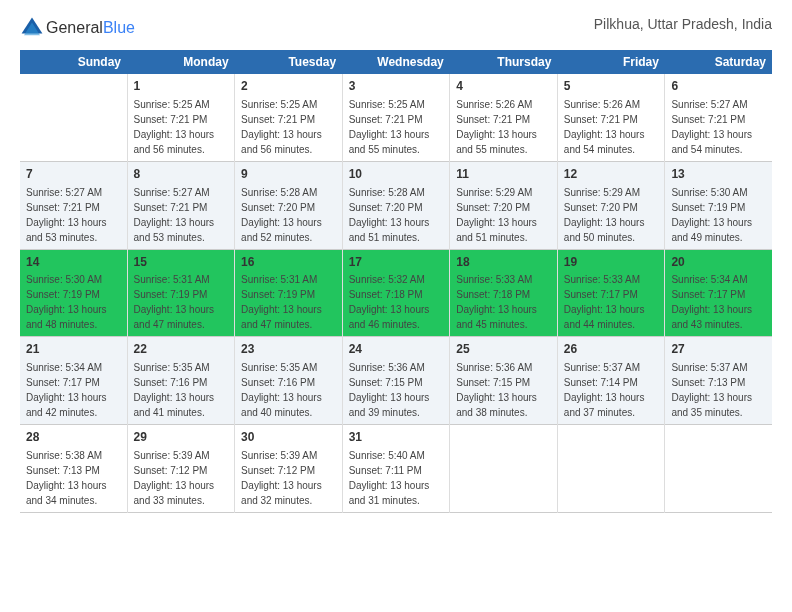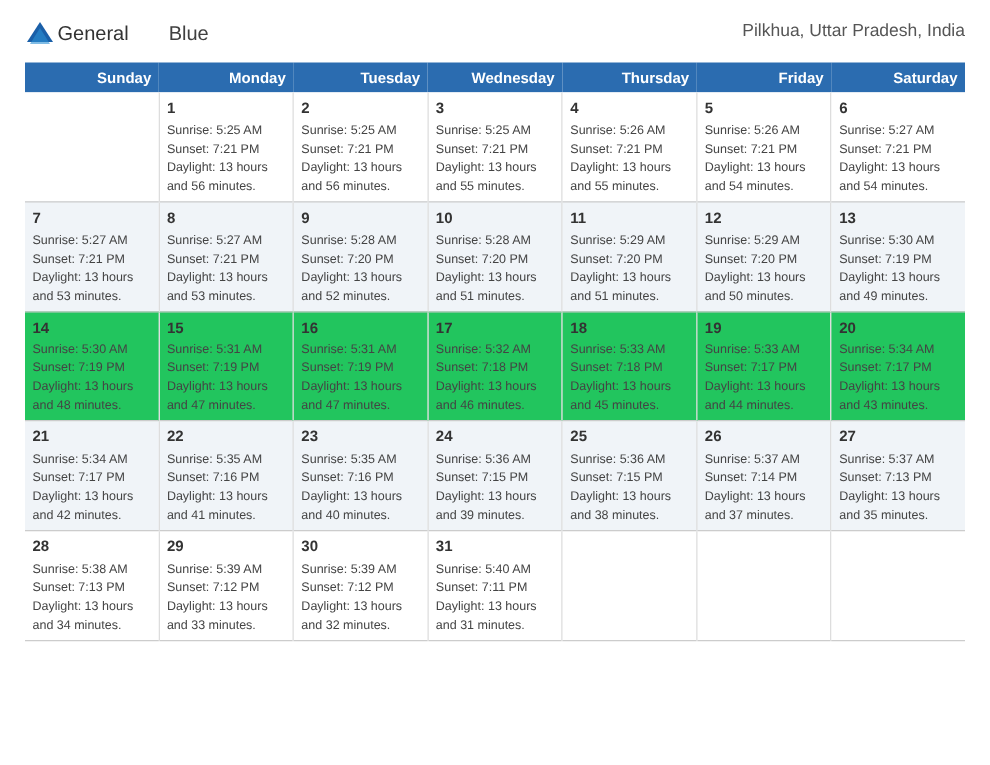--- a/index.html
+++ b/index.html
@@ -14,21 +14,21 @@
       display: flex;
       justify-content: space-between;
       align-items: flex-start;
       margin-bottom: 10px;
     }
     .logo {
       display: flex;
       align-items: center;
     }
     .logo-general { color: #333; }
-    .logo-blue { color: #404040; margin-left: 32px; }
+    .logo-blue { color: #3b82f6; }
     .logo-icon {
       width: 24px;
       height: 24px;
       margin-right: 2px;
     }
     .title-section {
       text-align: right;
     }
     .month-year {
       font-size: 32px;

